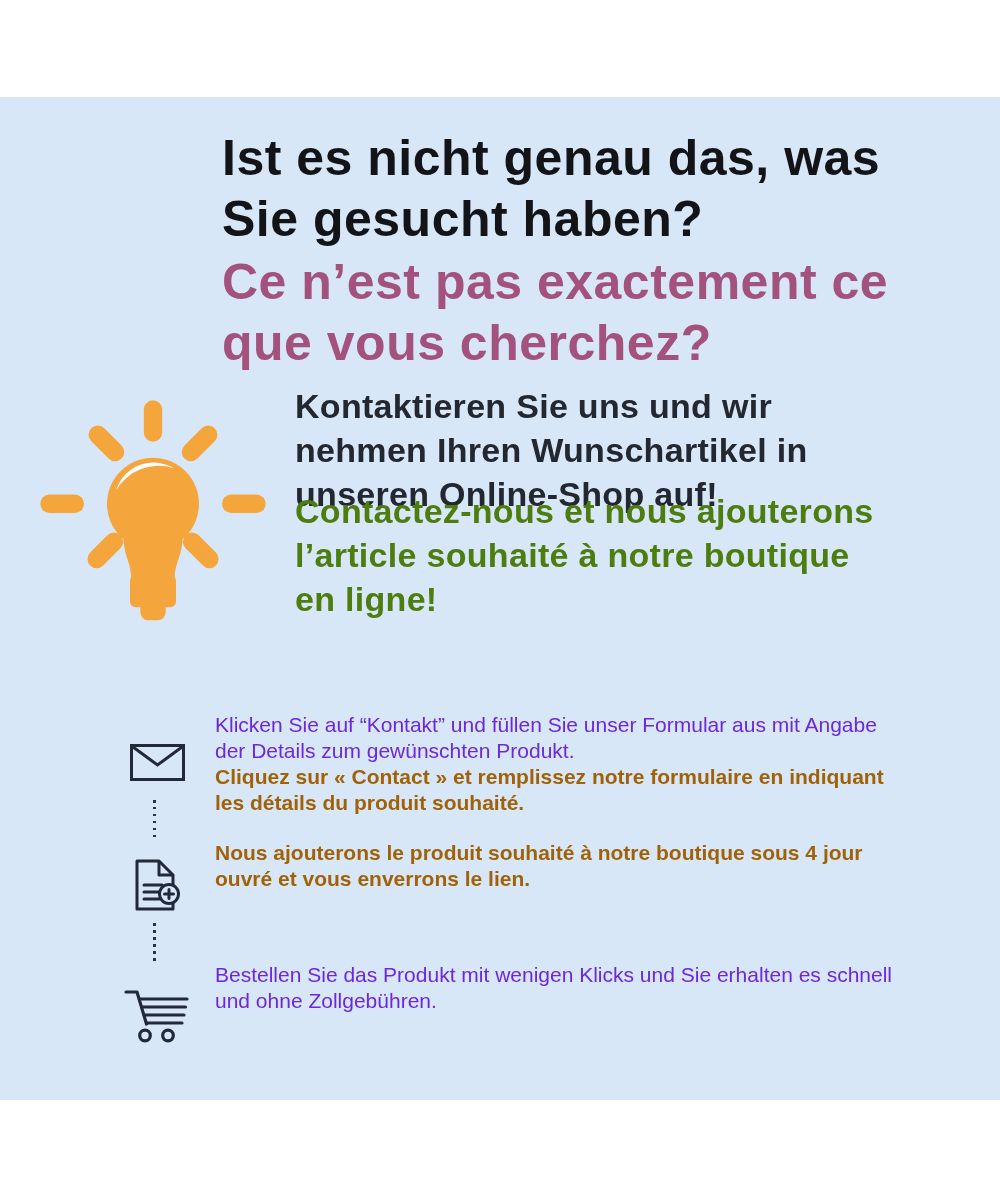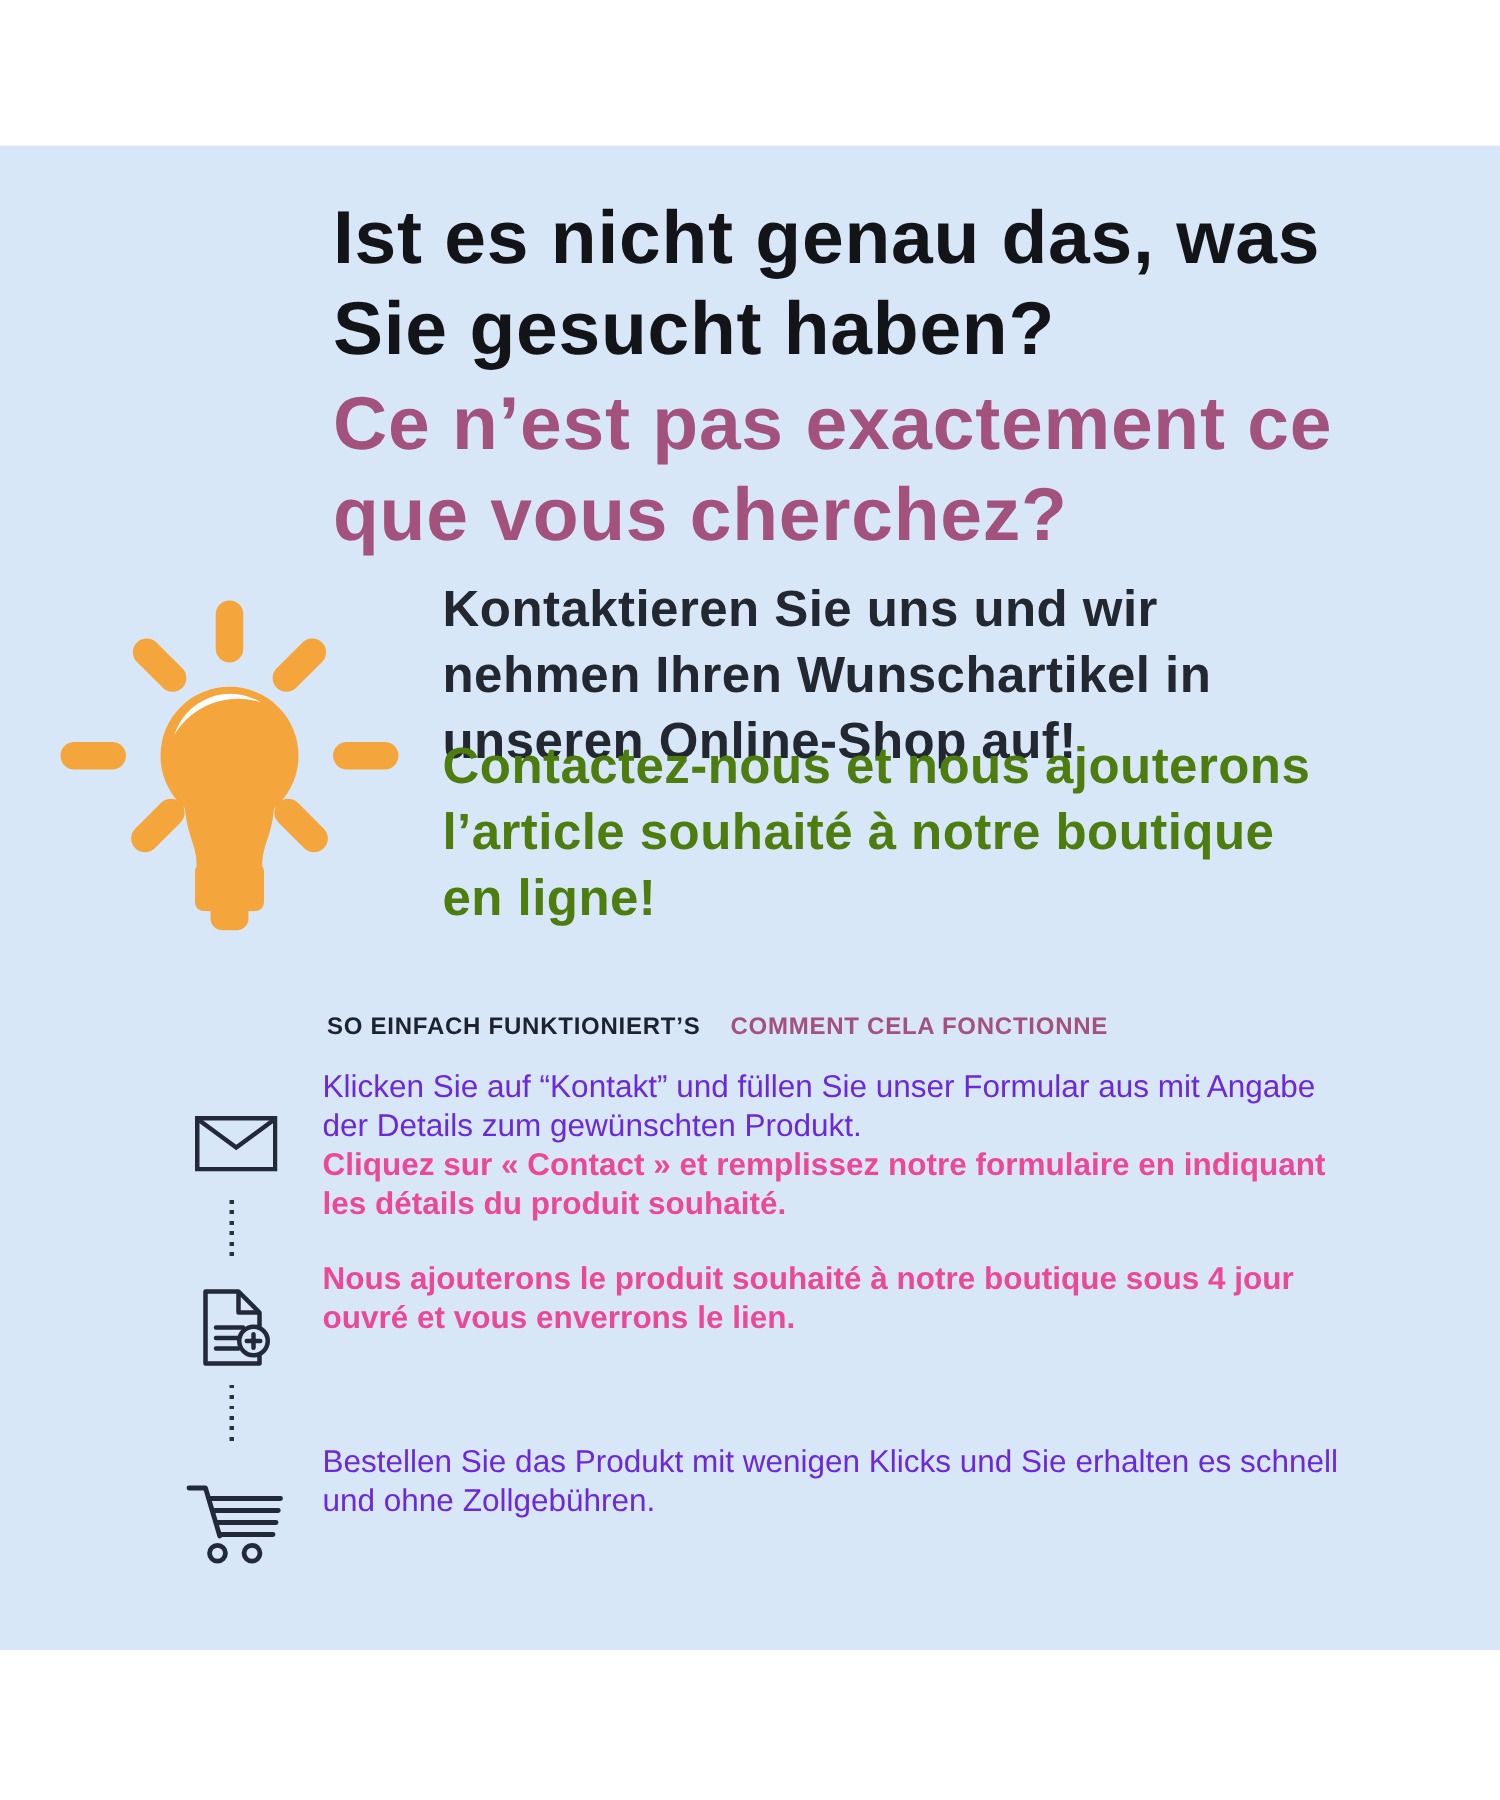--- a/index.html
+++ b/index.html
@@ -24,21 +24,21 @@
   .bulb-wrap{position:absolute;left:38px;top:398px;width:230px;height:230px;}
 
   .section-heading{position:absolute;left:218px;top:676px;font-size:16px;font-weight:700;
                    letter-spacing:0.5px;}
   .sh-de{color:#1c222e;margin-right:20px;}
   .sh-fr{color:#a2527d;}
 
   .step{position:absolute;left:215px;width:745px;}
   .step p{margin:0;font-size:21px;line-height:26px;white-space:pre-line;}
   .step .de{color:#6d28d9;font-weight:400;}
-  .step .fr{color:#ec4899;font-weight:700;}
+  .step .fr{color:#a16207;font-weight:700;}
   .step1{top:712px;}
   .step2{top:840px;}
   .step3{top:962px;}
 
   .icon{position:absolute;}
   .icon-envelope{left:130px;top:744px;}
   .icon-document{left:131px;top:859px;}
   .icon-cart{left:120px;top:986px;}
 
   .dotted{position:absolute;left:153px;width:3px;
@@ -77,23 +77,20 @@
     </svg>
   </div>
 
   <p class="intro intro-de">Kontaktieren Sie uns und wir
 nehmen Ihren Wunschartikel in
 unseren Online-Shop auf!</p>
   <p class="intro intro-fr">Contactez-nous et nous ajouterons
 l’article souhaité à notre boutique
 en ligne!</p>
 
-  <div class="section-heading">
-    <span class="sh-de">SO EINFACH FUNKTIONIERT’S</span><span class="sh-fr">COMMENT CELA FONCTIONNE</span>
-  </div>
 
   <div class="icon icon-envelope">
     <svg width="55" height="37" viewBox="0 0 55 37" fill="none" stroke="#222938" stroke-width="3">
       <rect x="1.5" y="1.5" width="52" height="34"></rect>
       <path d="M3,3 L27.5,21 L52,3"></path>
     </svg>
   </div>
 
   <div class="dotted dotted-1"></div>
 

